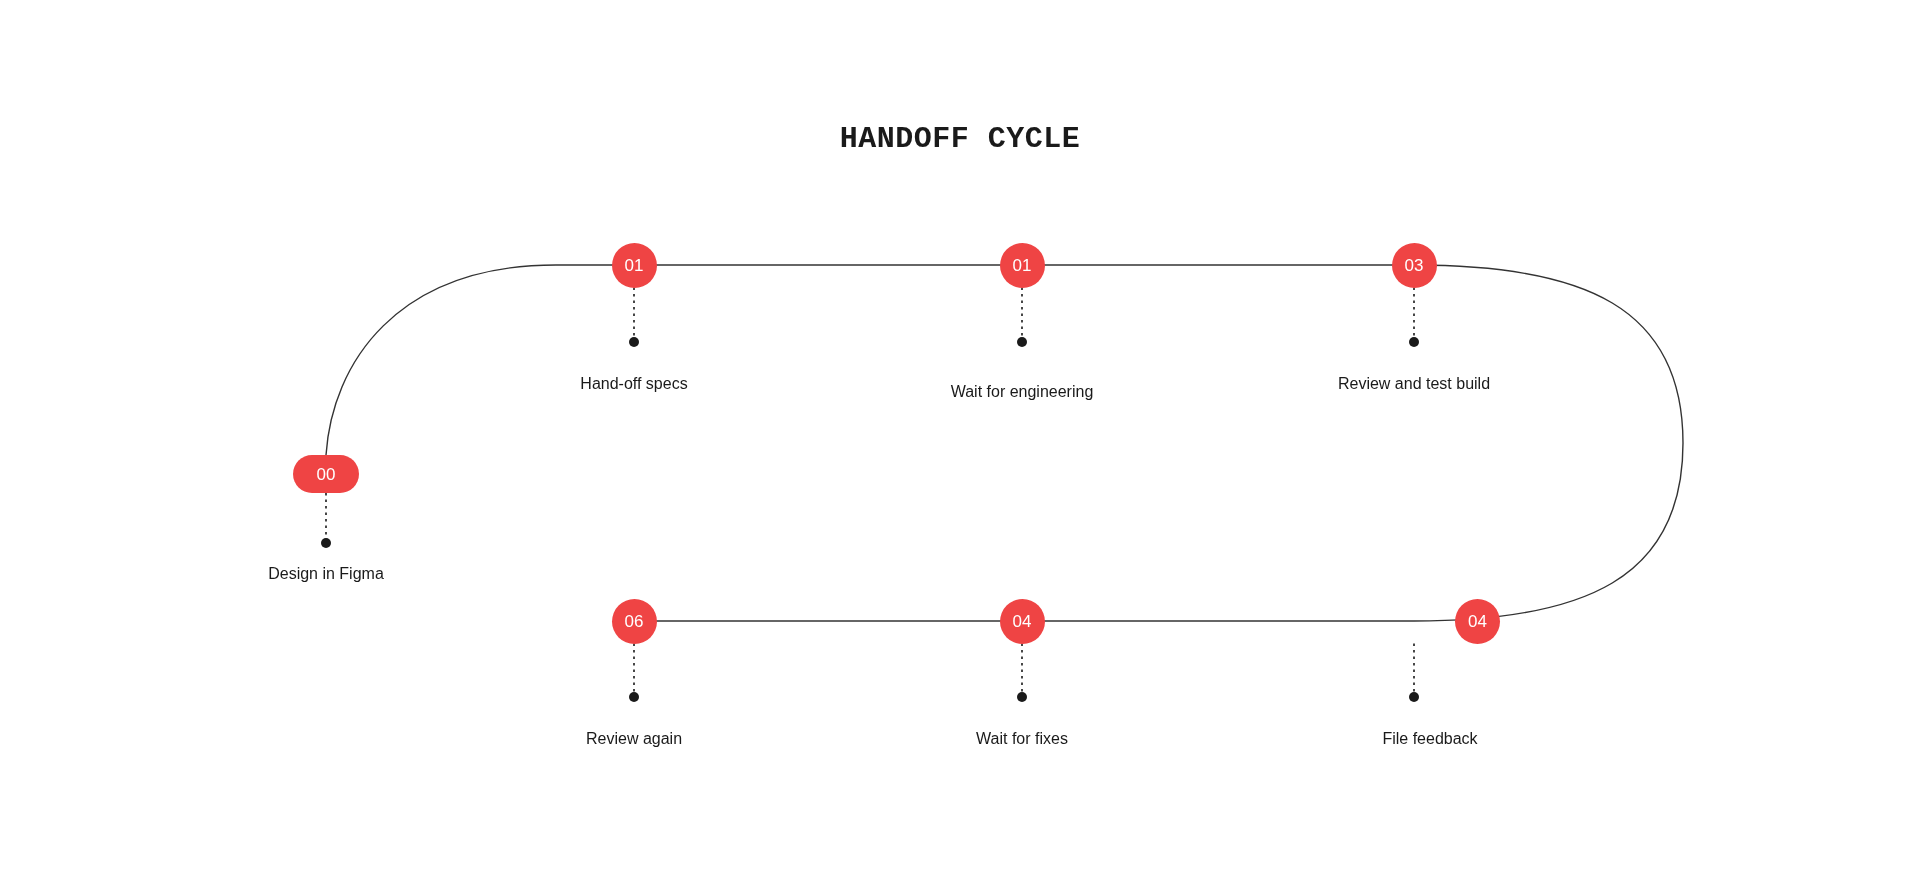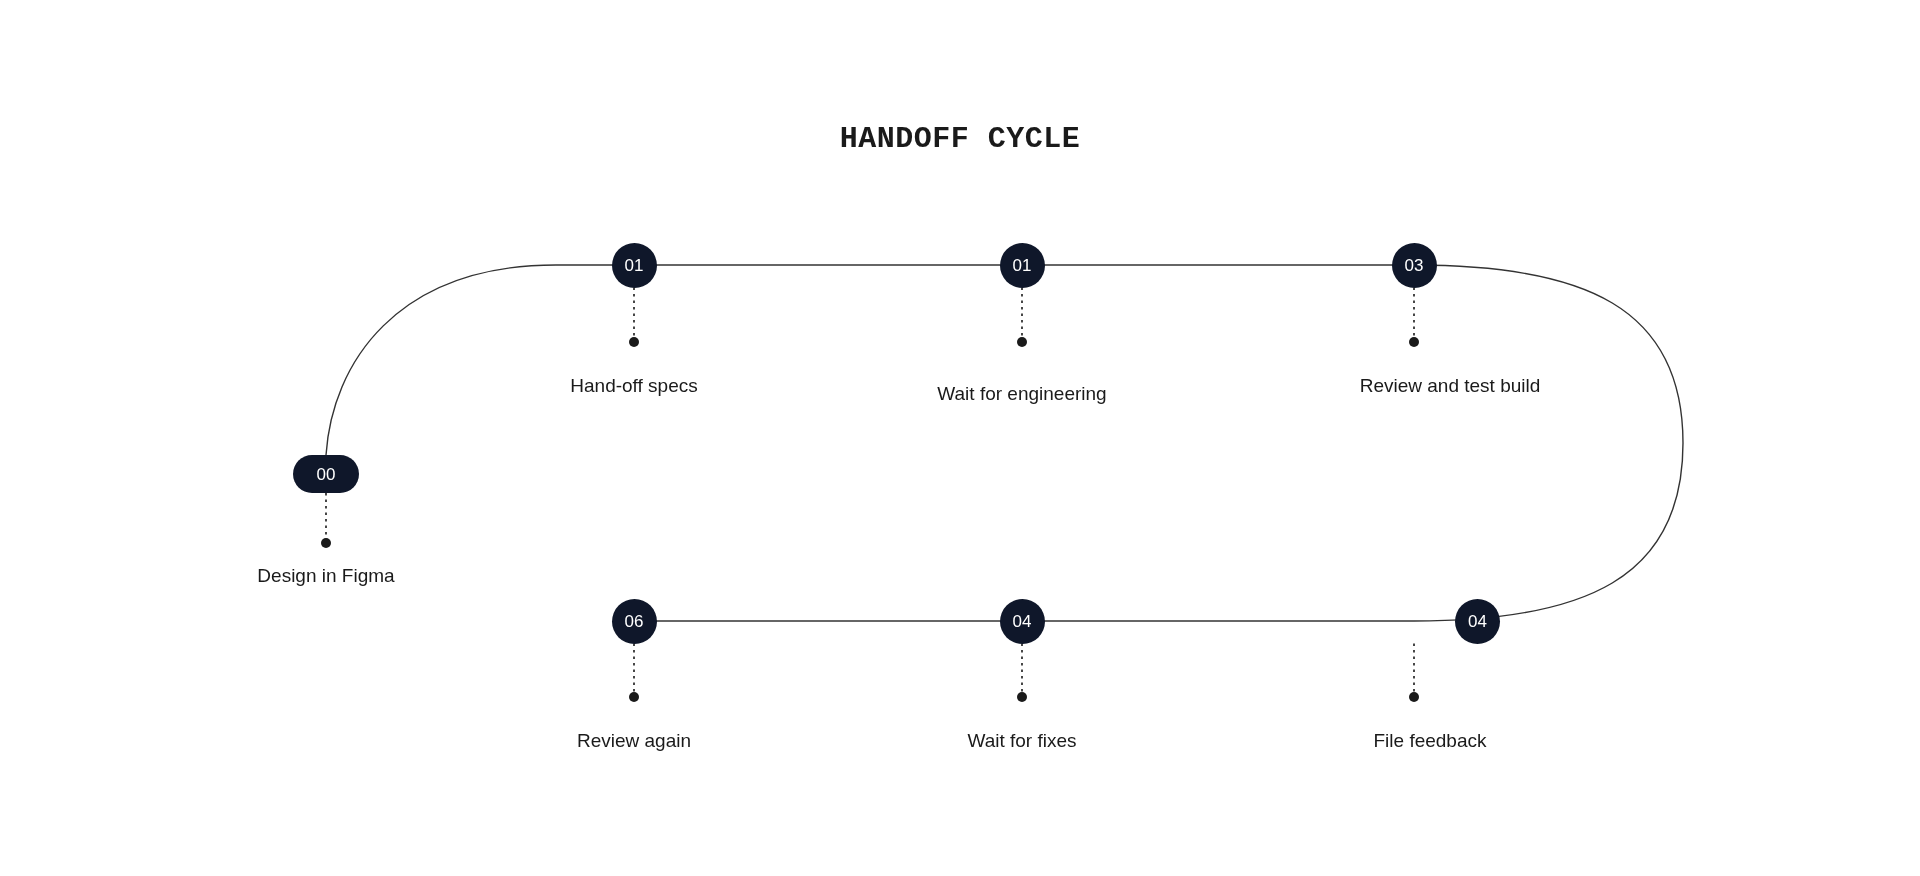--- a/index.html
+++ b/index.html
@@ -34,21 +34,21 @@
   }
   #flow-svg {
     position: absolute;
     left: 0;
     top: 0;
     width: 1920px;
     height: 876px;
   }
   .node-badge {
     position: absolute;
-    background: #0f172a;
+    background: #ef4444;
     color: #ffffff;
     font-size: 17px;
     font-weight: 500;
     display: flex;
     align-items: center;
     justify-content: center;
     font-family: "Liberation Sans", sans-serif;
     box-sizing: border-box;
     line-height: 1;
   }
@@ -57,21 +57,21 @@
     height: 45px;
     border-radius: 50%;
   }
   .node-badge.pill {
     width: 66px;
     height: 38px;
     border-radius: 19px;
   }
   .step-label {
     position: absolute;
-    font-size: 19px;
+    font-size: 16px;
     color: #1a1a1a;
     text-align: center;
     white-space: nowrap;
     transform: translateX(-50%);
     font-family: "Liberation Sans", sans-serif;
   }
 </style>
 </head>
 <body>
 
@@ -112,19 +112,19 @@
       <div class="node-badge circle" style="left: 999.5px; top: 242.5px;">01</div>
       <div class="node-badge circle" style="left: 1391.5px; top: 242.5px;">03</div>
       <div class="node-badge circle" style="left: 1455px; top: 598.5px;">04</div>
       <div class="node-badge circle" style="left: 999.5px; top: 598.5px;">04</div>
       <div class="node-badge circle" style="left: 611.5px; top: 598.5px;">06</div>
     </div>
   <div id="label-layer">
       <div class="step-label" style="left: 326px; top: 565px;">Design in Figma</div>
       <div class="step-label" style="left: 634px; top: 375px;">Hand-off specs</div>
       <div class="step-label" style="left: 1022px; top: 383px;">Wait for engineering</div>
-      <div class="step-label" style="left: 1414px; top: 375px; margin-left: 36px;">Review and test build</div>
+      <div class="step-label" style="left: 1414px; top: 375px;">Review and test build</div>
       <div class="step-label" style="left: 1414px; top: 730px; margin-left: 16px;">File feedback</div>
       <div class="step-label" style="left: 1022px; top: 730px;">Wait for fixes</div>
       <div class="step-label" style="left: 634px; top: 730px;">Review again</div>
     </div>
 
 </div>
 
 </body></html>

